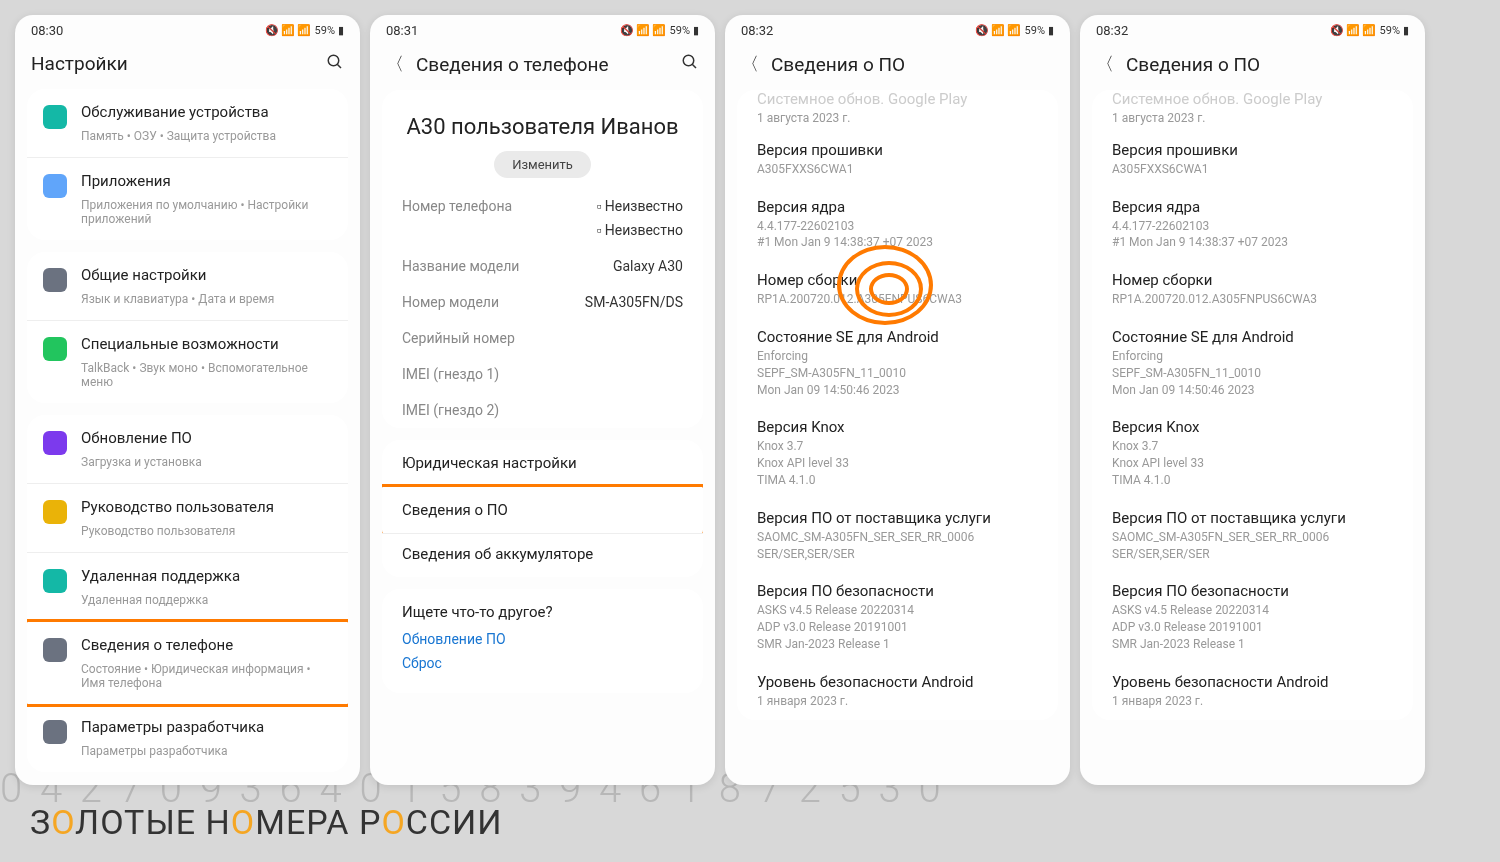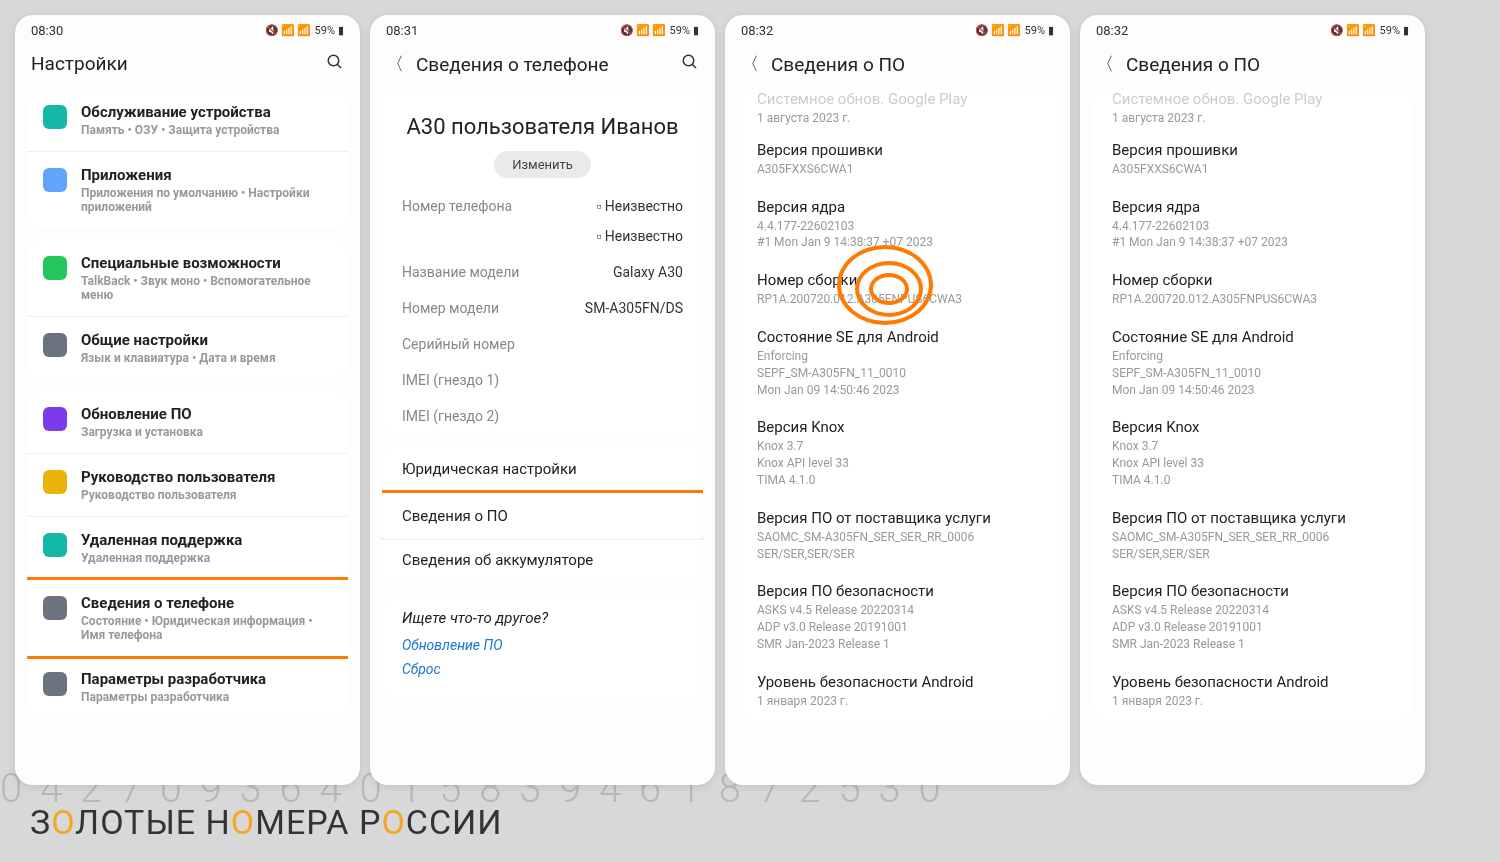--- a/index.html
+++ b/index.html
@@ -72,36 +72,35 @@
   margin: 0 12px 12px;
   border-radius: 18px;
   overflow: hidden;
 }
 .settings-item {
   display: flex;
   align-items: flex-start;
   padding: 14px 16px;
   gap: 14px;
   border-bottom: 1px solid #eee;
-  font-weight: bold;
 }
 .settings-item:last-child { border-bottom: none; }
 .settings-icon {
   width: 24px;
   height: 24px;
   border-radius: 6px;
   flex-shrink: 0;
   margin-top: 2px;
   display: flex;
   align-items: center;
   justify-content: center;
 }
 .settings-text { flex: 1; }
 .settings-title { font-size: 15px; color: #222; }
-.settings-sub { font-size: 12px; color: #999; margin-top: 2px; }
+.settings-sub { font-size: 12px; color: #999; margin-top: 8px; }
 .highlight-orange { border: 3px solid #ff7a00; border-radius: 4px; margin: -3px; }
 
 .device-name {
   text-align: center;
   padding: 24px 16px 10px;
 }
 .device-name h2 { font-size: 22px; font-weight: 400; color: #222; }
 .edit-btn {
   display: inline-block;
   margin: 12px auto 0;
@@ -112,31 +111,30 @@
   color: #444;
 }
 .spec-row {
   display: flex;
   justify-content: space-between;
   padding: 10px 20px;
   font-size: 14px;
 }
 .spec-label { color: #888; }
 .spec-value { color: #333; text-align: right; }
-.spec-value.multi { display: flex; flex-direction: column; gap: 14px; }
+.spec-value.multi { display: flex; flex-direction: column; gap: 8px; }
 .link-item {
   padding: 14px 20px;
   font-size: 15px;
   color: #222;
   border-bottom: 1px solid #eee;
 }
 .link-item:last-child { border-bottom: none; }
 .search-other {
   padding: 14px 20px;
-  font-style: italic;
 }
 .search-other-title { font-size: 15px; color: #222; margin-bottom: 10px; }
 .search-link { font-size: 14px; color: #1976d2; margin-bottom: 8px; }
 
 .info-block { padding: 10px 20px; }
 .info-title { font-size: 15px; color: #222; margin-bottom: 2px; }
 .info-sub { font-size: 12px; color: #999; line-height: 1.4; }
 .cutoff { padding: 0 20px 4px; }
 .cutoff .info-title { color: #ccc; font-size: 15px; }
 .cutoff .info-sub { color: #999; }
@@ -212,31 +210,31 @@
           <div class="settings-item">
             <div class="settings-icon" style="background:#60a5fa"></div>
       <div class="settings-text">
               <div class="settings-title">Приложения</div>
       <div class="settings-sub">Приложения по умолчанию • Настройки приложений</div>
             </div>
           </div>
         </div>
         <div class="card">
           <div class="settings-item">
+            <div class="settings-icon" style="background:#6b7280"></div>
+      <div class="settings-text">
+              <div class="settings-title">Общие настройки</div>
+      <div class="settings-sub">Язык и клавиатура • Дата и время</div>
+            </div>
+          </div>
+          <div class="settings-item">
             <div class="settings-icon" style="background:#22c55e"></div>
       <div class="settings-text">
               <div class="settings-title">Специальные возможности</div>
       <div class="settings-sub">TalkBack • Звук моно • Вспомогательное меню</div>
-            </div>
-          </div>
-          <div class="settings-item">
-            <div class="settings-icon" style="background:#6b7280"></div>
-      <div class="settings-text">
-              <div class="settings-title">Общие настройки</div>
-      <div class="settings-sub">Язык и клавиатура • Дата и время</div>
             </div>
           </div>
         </div>
         <div class="card">
           <div class="settings-item">
             <div class="settings-icon" style="background:#7c3aed"></div>
       <div class="settings-text">
               <div class="settings-title">Обновление ПО</div>
       <div class="settings-sub">Загрузка и установка</div>
             </div>

